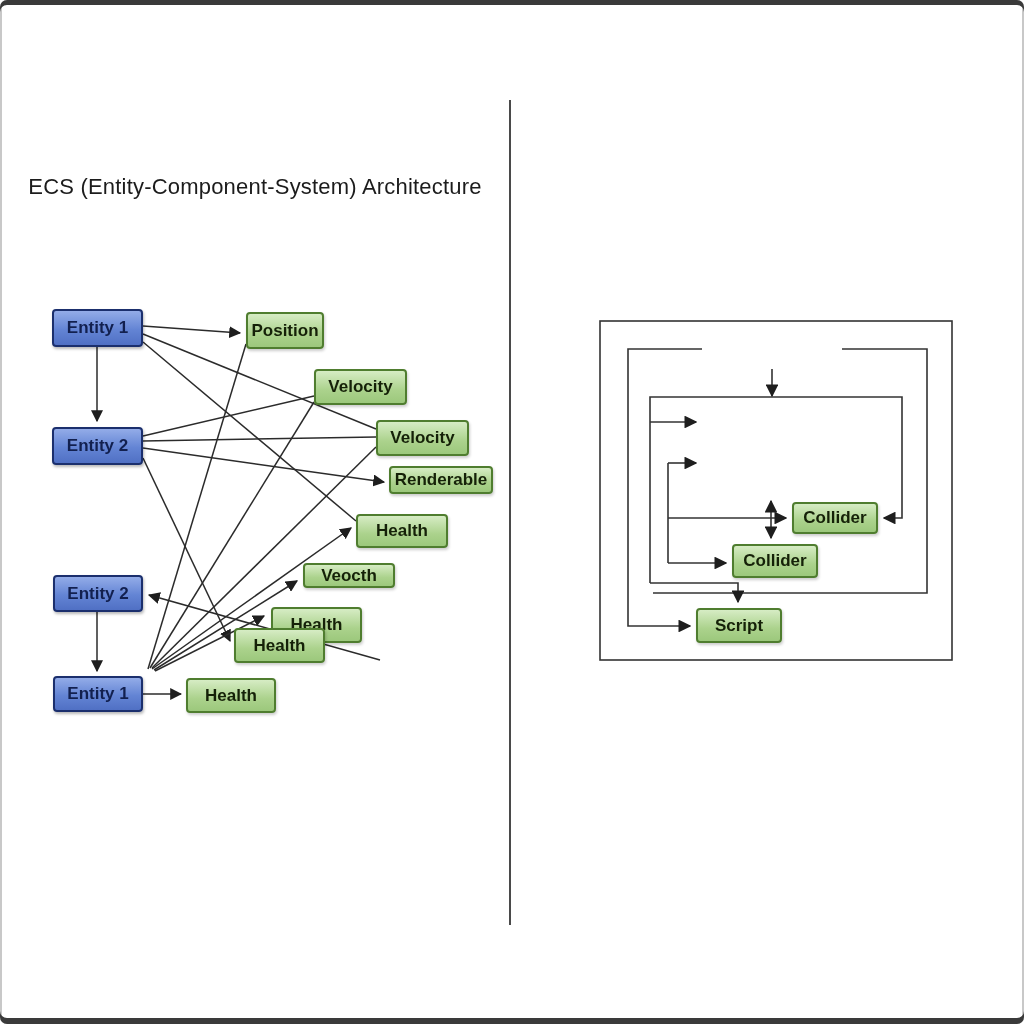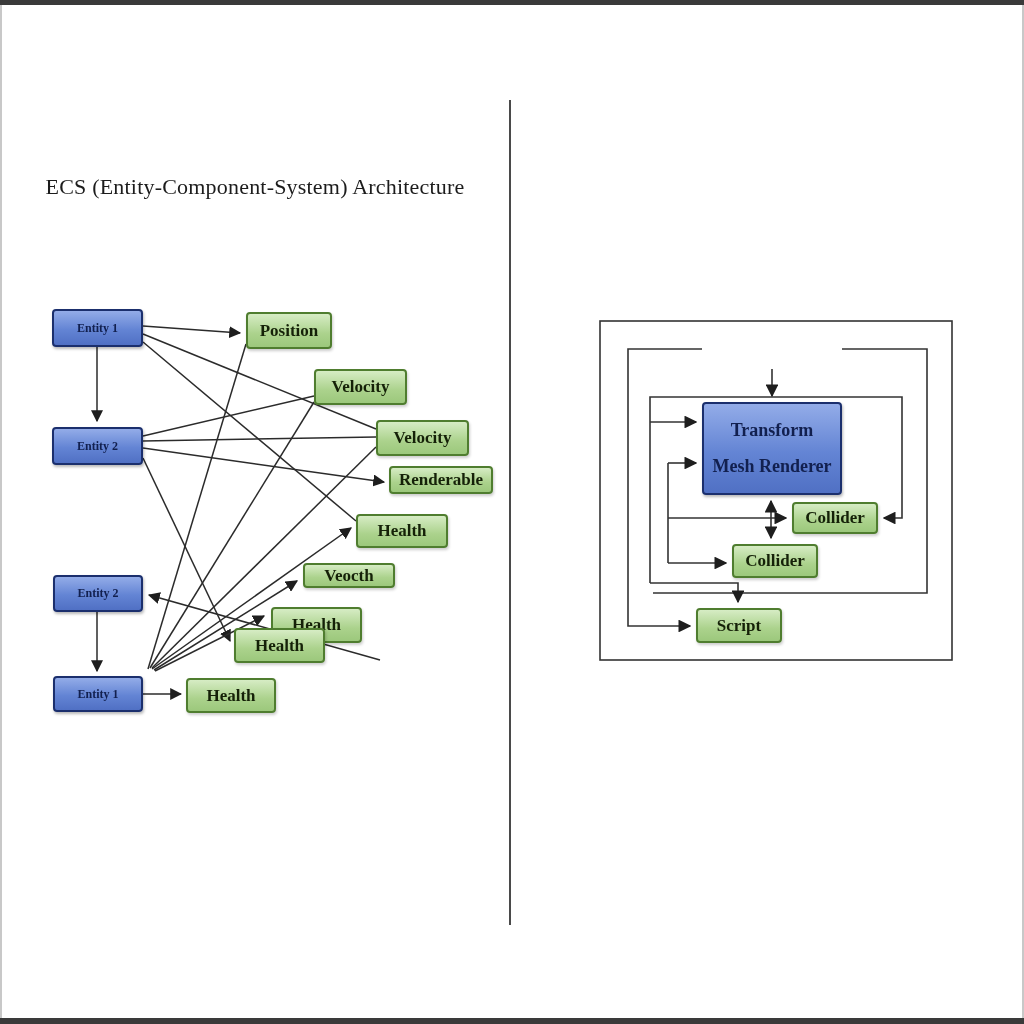--- a/index.html
+++ b/index.html
@@ -1,35 +1,36 @@
 <!DOCTYPE html>
 <html><head>
 <meta charset="utf-8">
 <style>
   html,body{margin:0;padding:0;background:#ffffff;}
   .screen{
     position:relative;width:1024px;height:1024px;background:#ffffff;overflow:hidden;
-    font-family:Liberation Serif, serif;
+    font-family:Liberation Sans, sans-serif;
     box-shadow: inset 0 5px 0 #3a3a3a, inset 0 -6px 0 #3a3a3a, inset 2px 0 0 #c8c8c8, inset -2px 0 0 #c8c8c8;
+    border-radius: 7px;
   }
   .panel-title{
     position:absolute;top:172px;height:30px;line-height:30px;
     font-size:22px;color:#1c1c1c;text-align:center;letter-spacing:.2px;z-index:3;
   }
   #title-left{left:0;width:510px;}
   #title-right{left:510px;width:514px;}
   .divider{position:absolute;left:509px;top:100px;width:2px;height:825px;background:#4a4a4a;z-index:1;}
   svg.wires{position:absolute;left:0;top:0;z-index:1;}
   .node{
     position:absolute;display:flex;align-items:center;justify-content:center;
     border-radius:4px;z-index:2;white-space:nowrap;font-weight:bold;
   }
   .entity{
     background:linear-gradient(180deg,#93ace8 0%,#6384d4 55%,#5070c4 100%);
-    border:2px solid #1b2f6d;color:#12204f;font-size:12px;
+    border:2px solid #1b2f6d;color:#12204f;font-size:17px;
     box-shadow:1px 2px 3px rgba(0,0,0,.28);box-sizing:border-box;
   }
   .component{
     background:linear-gradient(180deg,#d6ecc4 0%,#abd28c 60%,#9cc87c 100%);
     border:2px solid #4f7d2f;color:#152108;font-size:17px;
     box-shadow:1px 2px 3px rgba(0,0,0,.2);box-sizing:border-box;
   }
   .big{
     flex-direction:column;justify-content:space-evenly;align-items:center;font-size:18px;
   }
@@ -81,34 +82,30 @@
       <line x1="668" y1="463" x2="696" y2="463" marker-end="url(#arw)"></line>
       <line x1="668" y1="518" x2="786" y2="518" marker-end="url(#arw)"></line>
       <line x1="668" y1="563" x2="726" y2="563" marker-end="url(#arw)"></line>
       <line x1="772" y1="369" x2="772" y2="396" marker-end="url(#arw)"></line>
       <line x1="771" y1="521" x2="771" y2="501" marker-end="url(#arw)"></line>
       <line x1="771" y1="521" x2="771" y2="538" marker-end="url(#arw)"></line>
     </g>
   </svg>
 
   <div class="node entity" style="left:52px;top:309px;width:91px;height:38px;">Entity 1</div>
-  <div class="node component" style="left:246px;top:312px;width:86px;height:37px;text-align:center;">Position</div>
+  <div class="node component" style="left:246px;top:312px;width:78px;height:37px;text-align:center;">Position</div>
   <div class="node component" style="left:314px;top:369px;width:93px;height:36px;">Velocity</div>
   <div class="node entity" style="left:52px;top:427px;width:91px;height:38px;">Entity 2</div>
   <div class="node component" style="left:376px;top:420px;width:93px;height:36px;">Velocity</div>
   <div class="node component" style="left:389px;top:466px;width:104px;height:28px;">Renderable</div>
   <div class="node component" style="left:356px;top:514px;width:92px;height:34px;">Health</div>
   <div class="node component" style="left:303px;top:563px;width:92px;height:25px;text-align:right;">Veocth</div>
   <div class="node entity" style="left:53px;top:575px;width:90px;height:37px;">Entity 2</div>
   <div class="node component" style="left:271px;top:607px;width:91px;height:36px;">Health</div>
   <div class="node component" style="left:234px;top:628px;width:91px;height:35px;">Health</div>
   <div class="node entity" style="left:53px;top:676px;width:90px;height:36px;">Entity 1</div>
   <div class="node component" style="left:186px;top:678px;width:90px;height:35px;">Health</div>
 
-  <div class="node entity big" style="left:702px;top:402px;width:140px;height:93px;">
-    <span>Transform</span>
-    <span>Mesh Renderer</span>
-  </div>
   <div class="node component" style="left:792px;top:502px;width:86px;height:32px;">Collider</div>
   <div class="node component" style="left:732px;top:544px;width:86px;height:34px;">Collider</div>
   <div class="node component" style="left:696px;top:608px;width:86px;height:35px;">Script</div>
 
 </div>
 
 </body></html>

